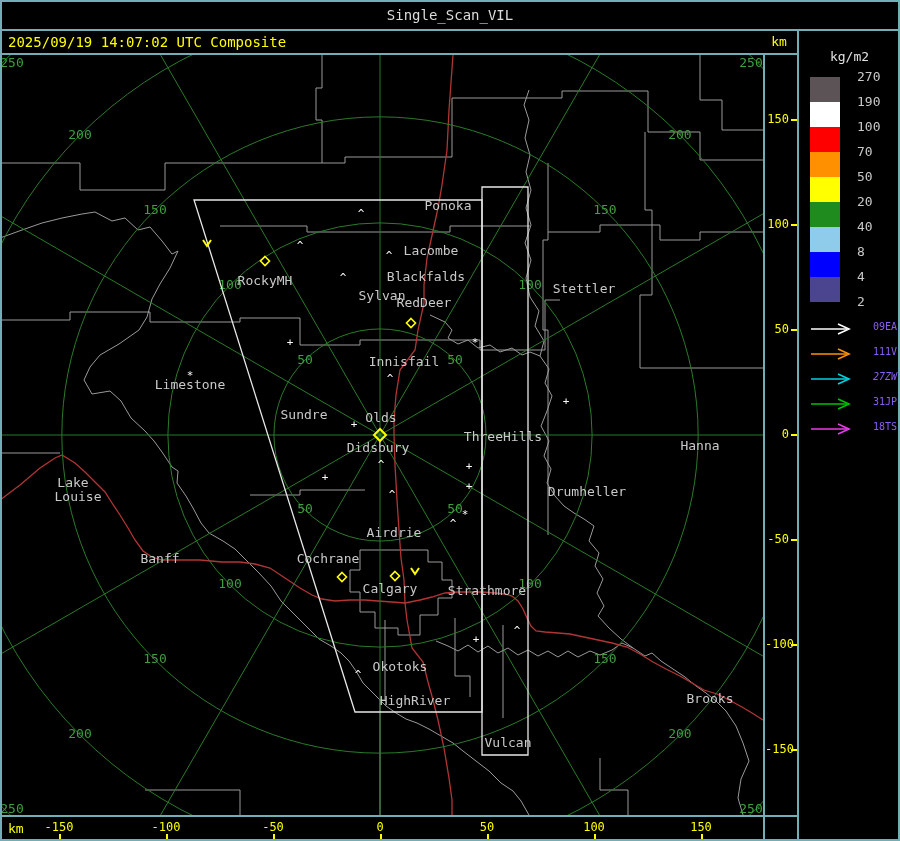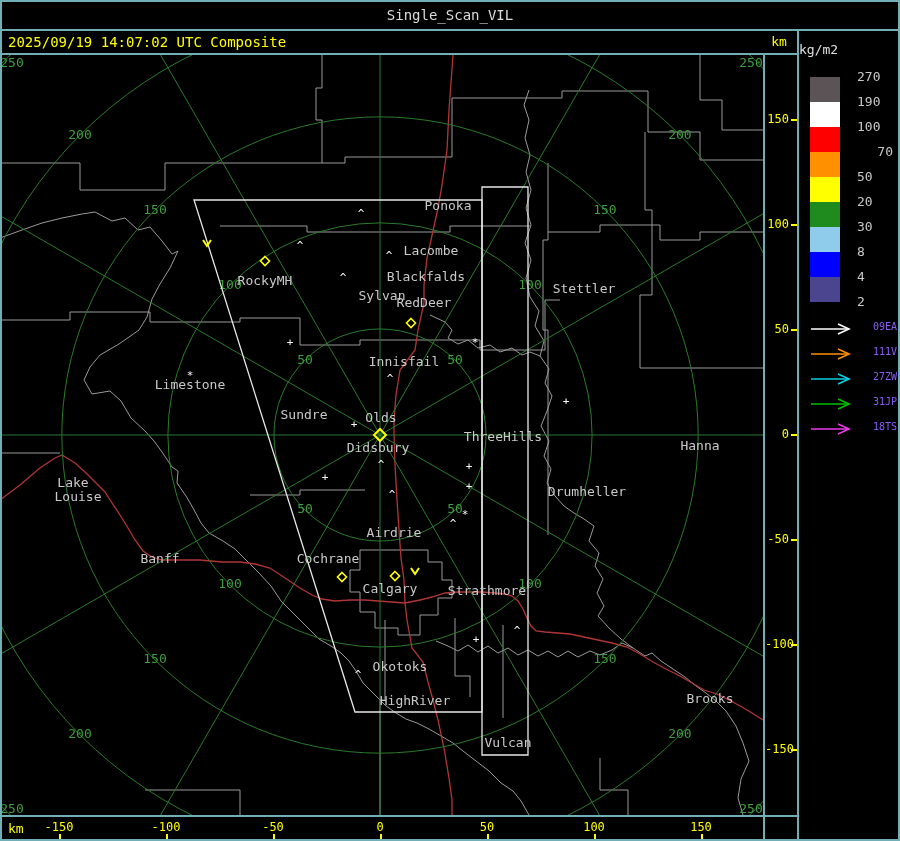--- a/index.html
+++ b/index.html
@@ -15,21 +15,21 @@
   #header-km{position:absolute;left:763px;top:3px;width:32px;text-align:center;color:#ffff00;font-size:13px;}
   #map-panel{position:absolute;left:0;top:55px;width:763px;height:760px;background:#000;}
   #right-axis{position:absolute;left:765px;top:55px;width:32px;height:760px;}
   .raxis-label{position:absolute;left:0;width:24px;text-align:right;color:#ffff00;font-size:12px;}
   .raxis-tick{position:absolute;left:26px;width:6px;height:2px;background:#ffff00;}
   #bottom-axis{position:absolute;left:0;top:817px;width:797px;height:24px;}
   #bottom-km{position:absolute;left:8px;top:4px;color:#ffff00;font-size:13px;}
   .baxis-label{position:absolute;top:3px;width:44px;margin-left:-22px;text-align:center;color:#ffff00;font-size:12px;}
   .baxis-tick{position:absolute;top:17px;width:2px;height:7px;background:#ffff00;}
   #legend-panel{position:absolute;left:799px;top:31px;width:101px;height:810px;}
-  #legend-unit{position:absolute;left:0;top:11px;width:100%;text-align:left;color:#e0e0e0;font-size:13px;}
+  #legend-unit{position:absolute;left:0;top:18px;width:100%;text-align:center;color:#e0e0e0;font-size:13px;}
   #legend-scale{position:absolute;left:11px;top:46px;width:30px;}
   .swatch{width:30px;height:25px;}
   .scale-label{position:absolute;left:58px;width:36px;color:#c8c8c8;font-size:13px;height:16px;line-height:16px;}
   .radar-arrow-svg{position:absolute;left:10px;}
   .radar-id{position:absolute;left:74px;color:#8b5cf6;font-size:10px;}
 </style>
 </head>
 <body>
 
 <div id="title-bar">
@@ -234,42 +234,42 @@
       <div class="swatch" style="background: rgb(255, 255, 0);"></div>
       <div class="swatch" style="background: rgb(31, 139, 31);"></div>
       <div class="swatch" style="background: rgb(143, 203, 234);"></div>
       <div class="swatch" style="background: rgb(0, 0, 255);"></div>
       <div class="swatch" style="background: rgb(75, 69, 144);"></div>
     </div>
   <div id="legend-extra">
       <div class="scale-label" style="top: 38px;">270</div>
       <div class="scale-label" style="top: 63px;">190</div>
       <div class="scale-label" style="top: 88px;">100</div>
-      <div class="scale-label" style="top: 113px; text-align: right;">70</div>
+      <div class="scale-label" style="top: 113px;">70</div>
       <div class="scale-label" style="top: 138px;">50</div>
       <div class="scale-label" style="top: 163px;">20</div>
-      <div class="scale-label" style="top: 188px;">30</div>
+      <div class="scale-label" style="top: 188px;">40</div>
       <div class="scale-label" style="top: 213px;">8</div>
       <div class="scale-label" style="top: 238px;">4</div>
       <div class="scale-label" style="top: 263px;">2</div>
       <svg width="46" height="14" class="radar-arrow-svg" style="top: 291px;">
         <line x1="2" y1="7" x2="38" y2="7" stroke="#ffffff" stroke-width="1.6"></line>
         <polyline points="29,2 40,7 29,12" fill="none" stroke="#ffffff" stroke-width="1.6"></polyline>
       </svg>
       <div class="radar-id" style="top: 290px;">09EA</div>
       <svg width="46" height="14" class="radar-arrow-svg" style="top: 316px;">
         <line x1="2" y1="7" x2="38" y2="7" stroke="#ff9000" stroke-width="1.6"></line>
         <polyline points="29,2 40,7 29,12" fill="none" stroke="#ff9000" stroke-width="1.6"></polyline>
       </svg>
       <div class="radar-id" style="top: 315px;">111V</div>
       <svg width="46" height="14" class="radar-arrow-svg" style="top: 341px;">
         <line x1="2" y1="7" x2="38" y2="7" stroke="#00d0e0" stroke-width="1.6"></line>
         <polyline points="29,2 40,7 29,12" fill="none" stroke="#00d0e0" stroke-width="1.6"></polyline>
       </svg>
-      <div class="radar-id" style="top: 340px;">27ZW</div>
+      <div class="radar-id" style="top: 340px; font-style: italic;">27ZW</div>
       <svg width="46" height="14" class="radar-arrow-svg" style="top: 366px;">
         <line x1="2" y1="7" x2="38" y2="7" stroke="#00c000" stroke-width="1.6"></line>
         <polyline points="29,2 40,7 29,12" fill="none" stroke="#00c000" stroke-width="1.6"></polyline>
       </svg>
       <div class="radar-id" style="top: 365px;">31JP</div>
       <svg width="46" height="14" class="radar-arrow-svg" style="top: 391px;">
         <line x1="2" y1="7" x2="38" y2="7" stroke="#ea3bea" stroke-width="1.6"></line>
         <polyline points="29,2 40,7 29,12" fill="none" stroke="#ea3bea" stroke-width="1.6"></polyline>
       </svg>
       <div class="radar-id" style="top: 390px;">18TS</div>

